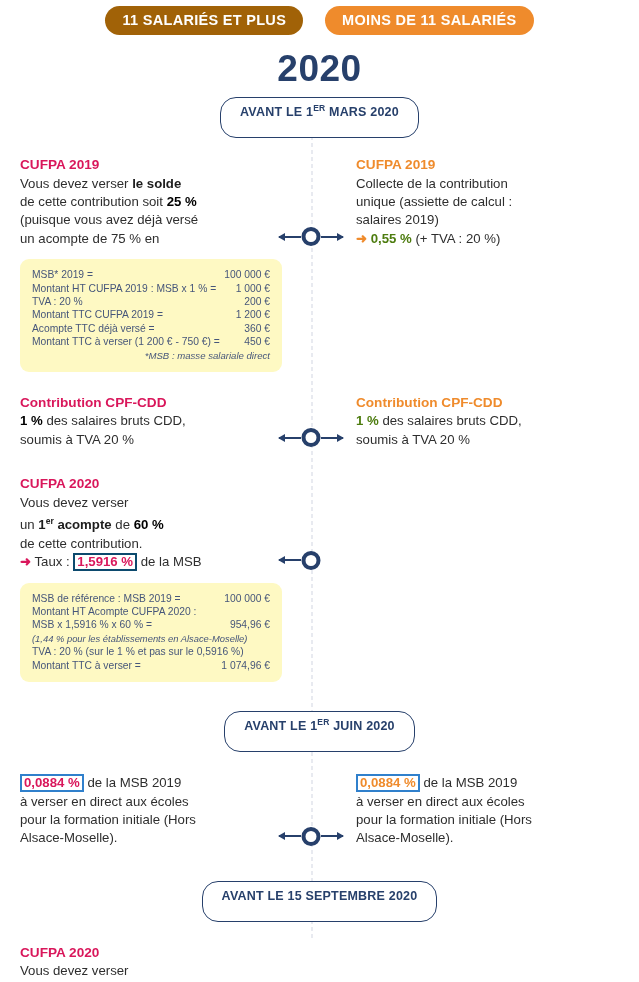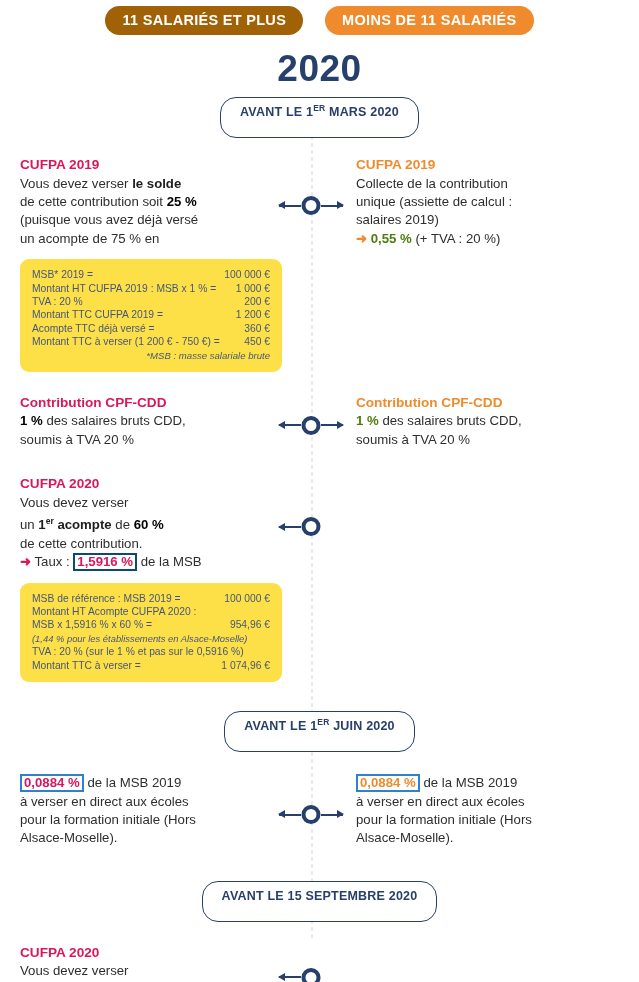--- a/index.html
+++ b/index.html
@@ -67,21 +67,21 @@
     height: 832px;
     background-image: linear-gradient(#e8eaf0 55%, rgba(255,255,255,0) 0%);
     background-size: 2px 7px;
     background-repeat: repeat-y;
     z-index: 0;
   }
 
   
   .row {
     display: flex;
-    align-items: center;
+    align-items: flex-end;
     position: relative;
     z-index: 2;
   }
   .col-left  { width: 272px; padding-left: 20px; padding-right: 8px; }
   .col-node  { width: 78px; display: flex; justify-content: center; padding-top: 6px; }
   .col-right { width: 289px; padding-left: 6px; padding-right: 10px; }
 
   
   .node { position: relative; width: 78px; height: 24px; }
   .node .ring {
@@ -122,21 +122,21 @@
   .hl-blue {
     border: 2px solid #3080cc;
     padding: 0 2px; line-height: 14px; display: inline-block;
     font-weight: bold;
   }
   .hl-blue.pkc { color: #d9175b; }
   .hl-blue.ogc { color: #ef8b2c; }
 
   
   .calc {
-    background: #fde047;
+    background: #fef9c3;
     border-radius: 9px;
     margin: 11px 0 0 20px;
     width: 262px;
     padding: 9px 12px 10px;
     font-size: 10.3px;
     line-height: 13.4px;
     color: #46567a;
   }
   .calc .cline { display: flex; justify-content: space-between; white-space: nowrap; }
   .calc .cline .lbl { flex: 0 1 auto; }
@@ -216,21 +216,21 @@
     <span class="val">1 200 €</span>
     </div>
   <div class="cline">
     <span class="lbl">Acompte TTC déjà versé =</span>
     <span class="val">360 €</span>
     </div>
   <div class="cline">
     <span class="lbl">Montant TTC à verser (1 200 € - 750 €) =</span>
     <span class="val">450 €</span>
     </div>
-  <div class="note-right">*MSB : masse salariale brute</div>
+  <div class="note-right">*MSB : masse salariale direct</div>
 </div>
 
 <div class="sec-gap-22"></div>
 
 <div class="row">
   <div class="col-left">
     <div class="blk">
       <div class="t-pink">Contribution CPF-CDD</div>
       <div><span class="pk">1 %</span><span> des salaires bruts CDD,</span></div>
       <div>soumis à TVA 20 %</div>

